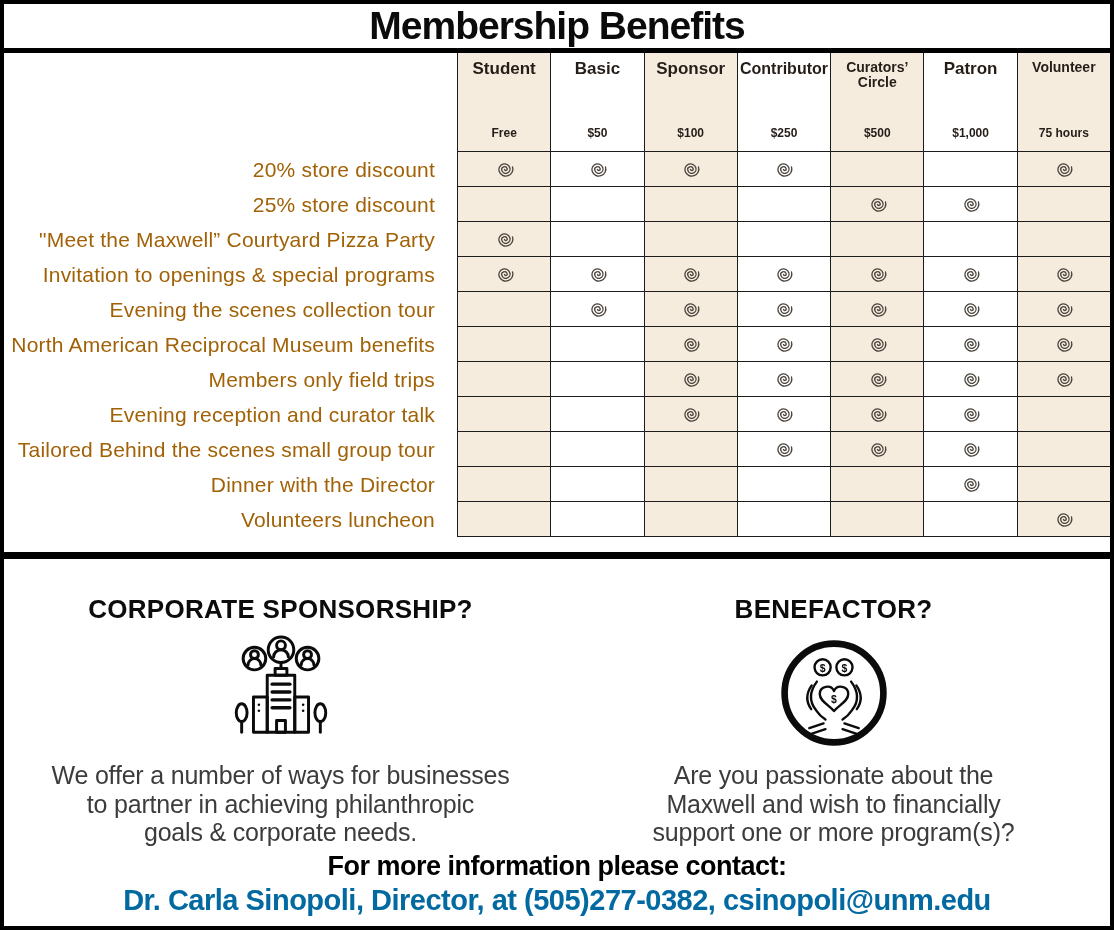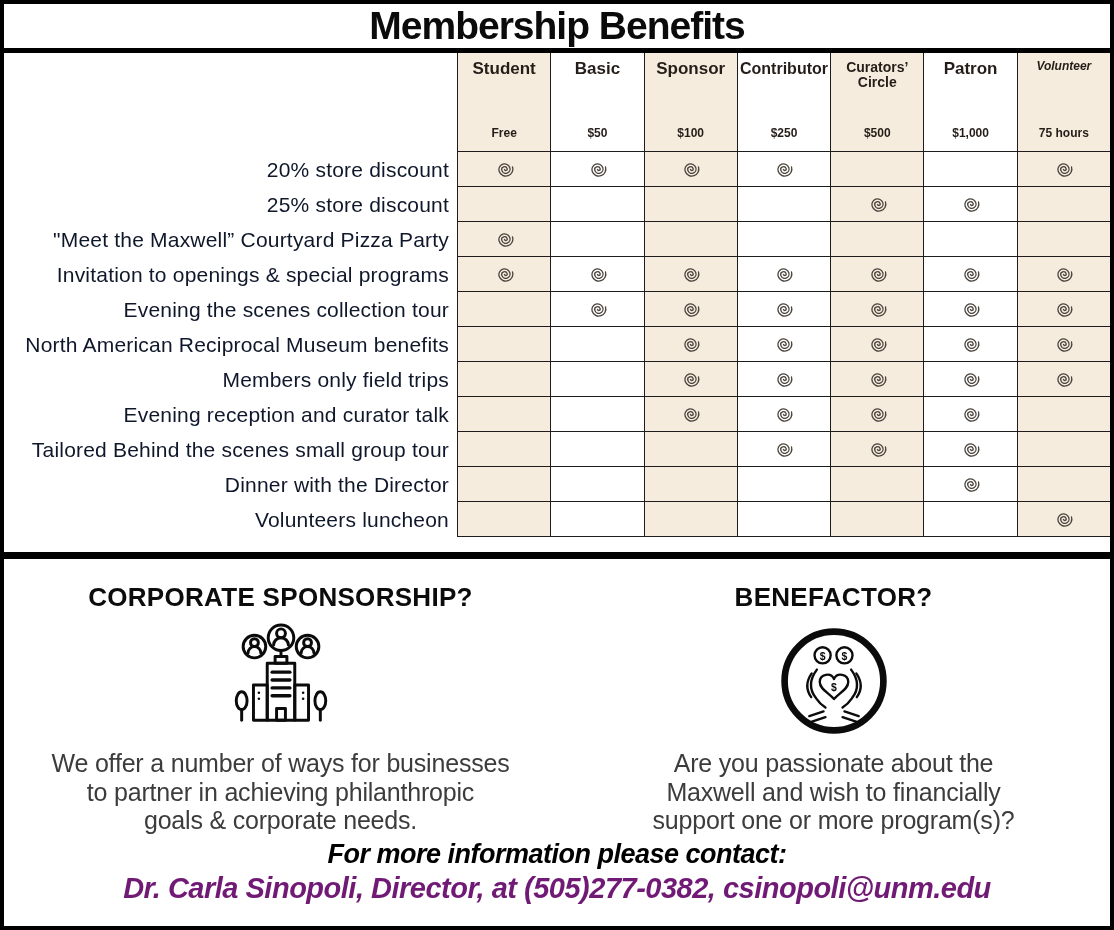--- a/index.html
+++ b/index.html
@@ -34,50 +34,50 @@
     border-left:1px solid var(--grid);
     border-bottom:1px solid var(--grid);
     display:flex;flex-direction:column;justify-content:space-between;align-items:center;
     text-align:center;padding:7px 2px 11px;
     font-weight:bold;color:#241d18;
   }
   .h-tier{font-size:17px;line-height:1.1;}
   .h-price{font-size:12px;}
   .c3 .h-tier{font-size:16px;}
   .c4 .h-tier{font-size:14px;}
-  .c6 .h-tier{font-size:12px;font-style:italic;}
+  .c6 .h-tier{font-size:14px;}
   .shaded{background:var(--shaded);}
   .label-cell{
     display:flex;align-items:center;justify-content:flex-end;
-    padding-right:8px;font-size:21px;color:#0f172a;white-space:nowrap;overflow:hidden;
+    padding-right:22px;font-size:21px;color:#a16207;white-space:nowrap;overflow:hidden;
     letter-spacing:0.2px;
   }
   .t-cell{
     border-left:1px solid var(--grid);
     border-bottom:1px solid var(--grid);
     display:flex;align-items:center;justify-content:center;
   }
   .spiral{width:21px;height:21px;color:var(--spiral);display:block;}
   
   .divider{height:7px;background:#000;margin-top:15px;width:100%;}
   
-  .bottom{padding-top:16px;margin-top:7px;}
+  .bottom{padding-top:35px;}
   .two-col{display:grid;grid-template-columns:1fr 1fr;}
   .col{display:flex;flex-direction:column;align-items:center;text-align:center;}
   .col h2{
     margin:0 0 8px 0;font-size:26px;font-weight:bold;letter-spacing:0.3px;color:#0c0c0c;
   }
   .icon-box{height:120px;display:flex;align-items:center;justify-content:center;}
   .col p{
     margin:8px 0 0 0;font-size:25px;line-height:1.14;color:#3c3c3c;
     white-space:pre-line;letter-spacing:-0.2px;
   }
-  .contact{text-align:center;margin-top:4px;font-style:italic;}
+  .contact{text-align:center;margin-top:4px;}
   .contact .c1{font-size:27px;font-weight:bold;color:#000;letter-spacing:-0.5px;}
-  .contact .c2{font-size:29px;font-weight:bold;color:#701a75;letter-spacing:-0.5px;margin-top:2px;}
+  .contact .c2{font-size:29px;font-weight:bold;color:#0369a1;letter-spacing:-0.5px;margin-top:2px;}
   .defs{position:absolute;width:0;height:0;overflow:hidden;}
   .lineicon{stroke:#0b0b0b;fill:none;stroke-width:3;stroke-linecap:round;stroke-linejoin:round;}
 </style>
 </head>
 <body>
 
 <svg class="defs" aria-hidden="true">
   <defs>
     <g id="spiral-sym">
       <path transform="rotate(-18 12 12)" d="M12 12a1.6 1.6 0 0 0 3.2 0a3.2 3.2 0 0 0 -6.4 0a4.8 4.8 0 0 0 9.6 0a6.4 6.4 0 0 0 -12.8 0a8 8 0 0 0 16 0" fill="none" stroke="currentColor" stroke-width="1.5" stroke-linecap="round"></path>

